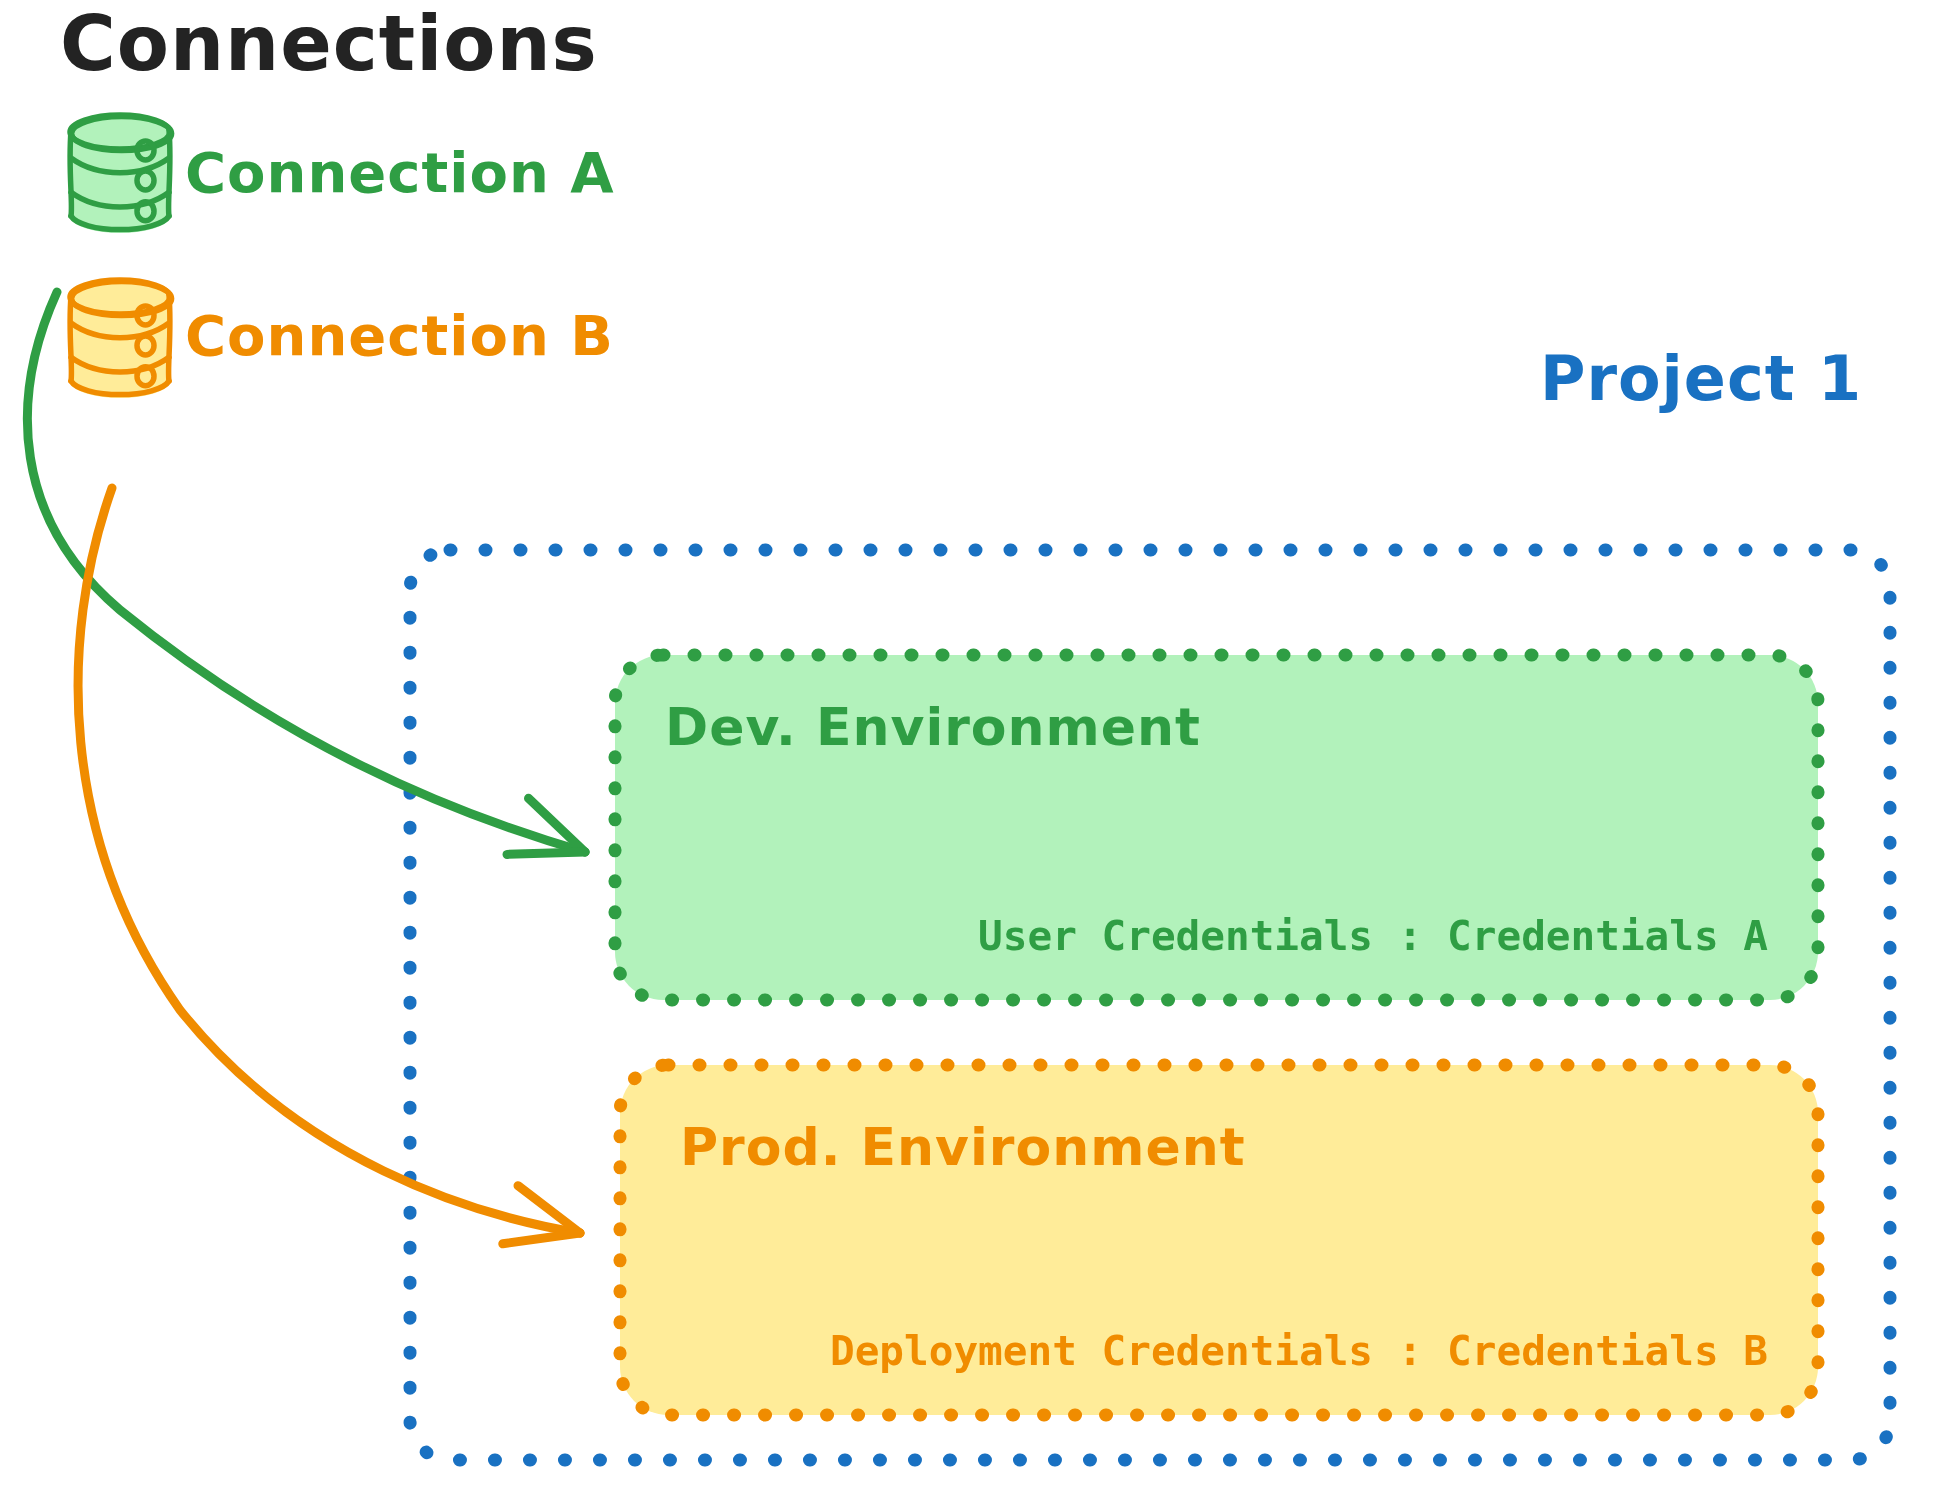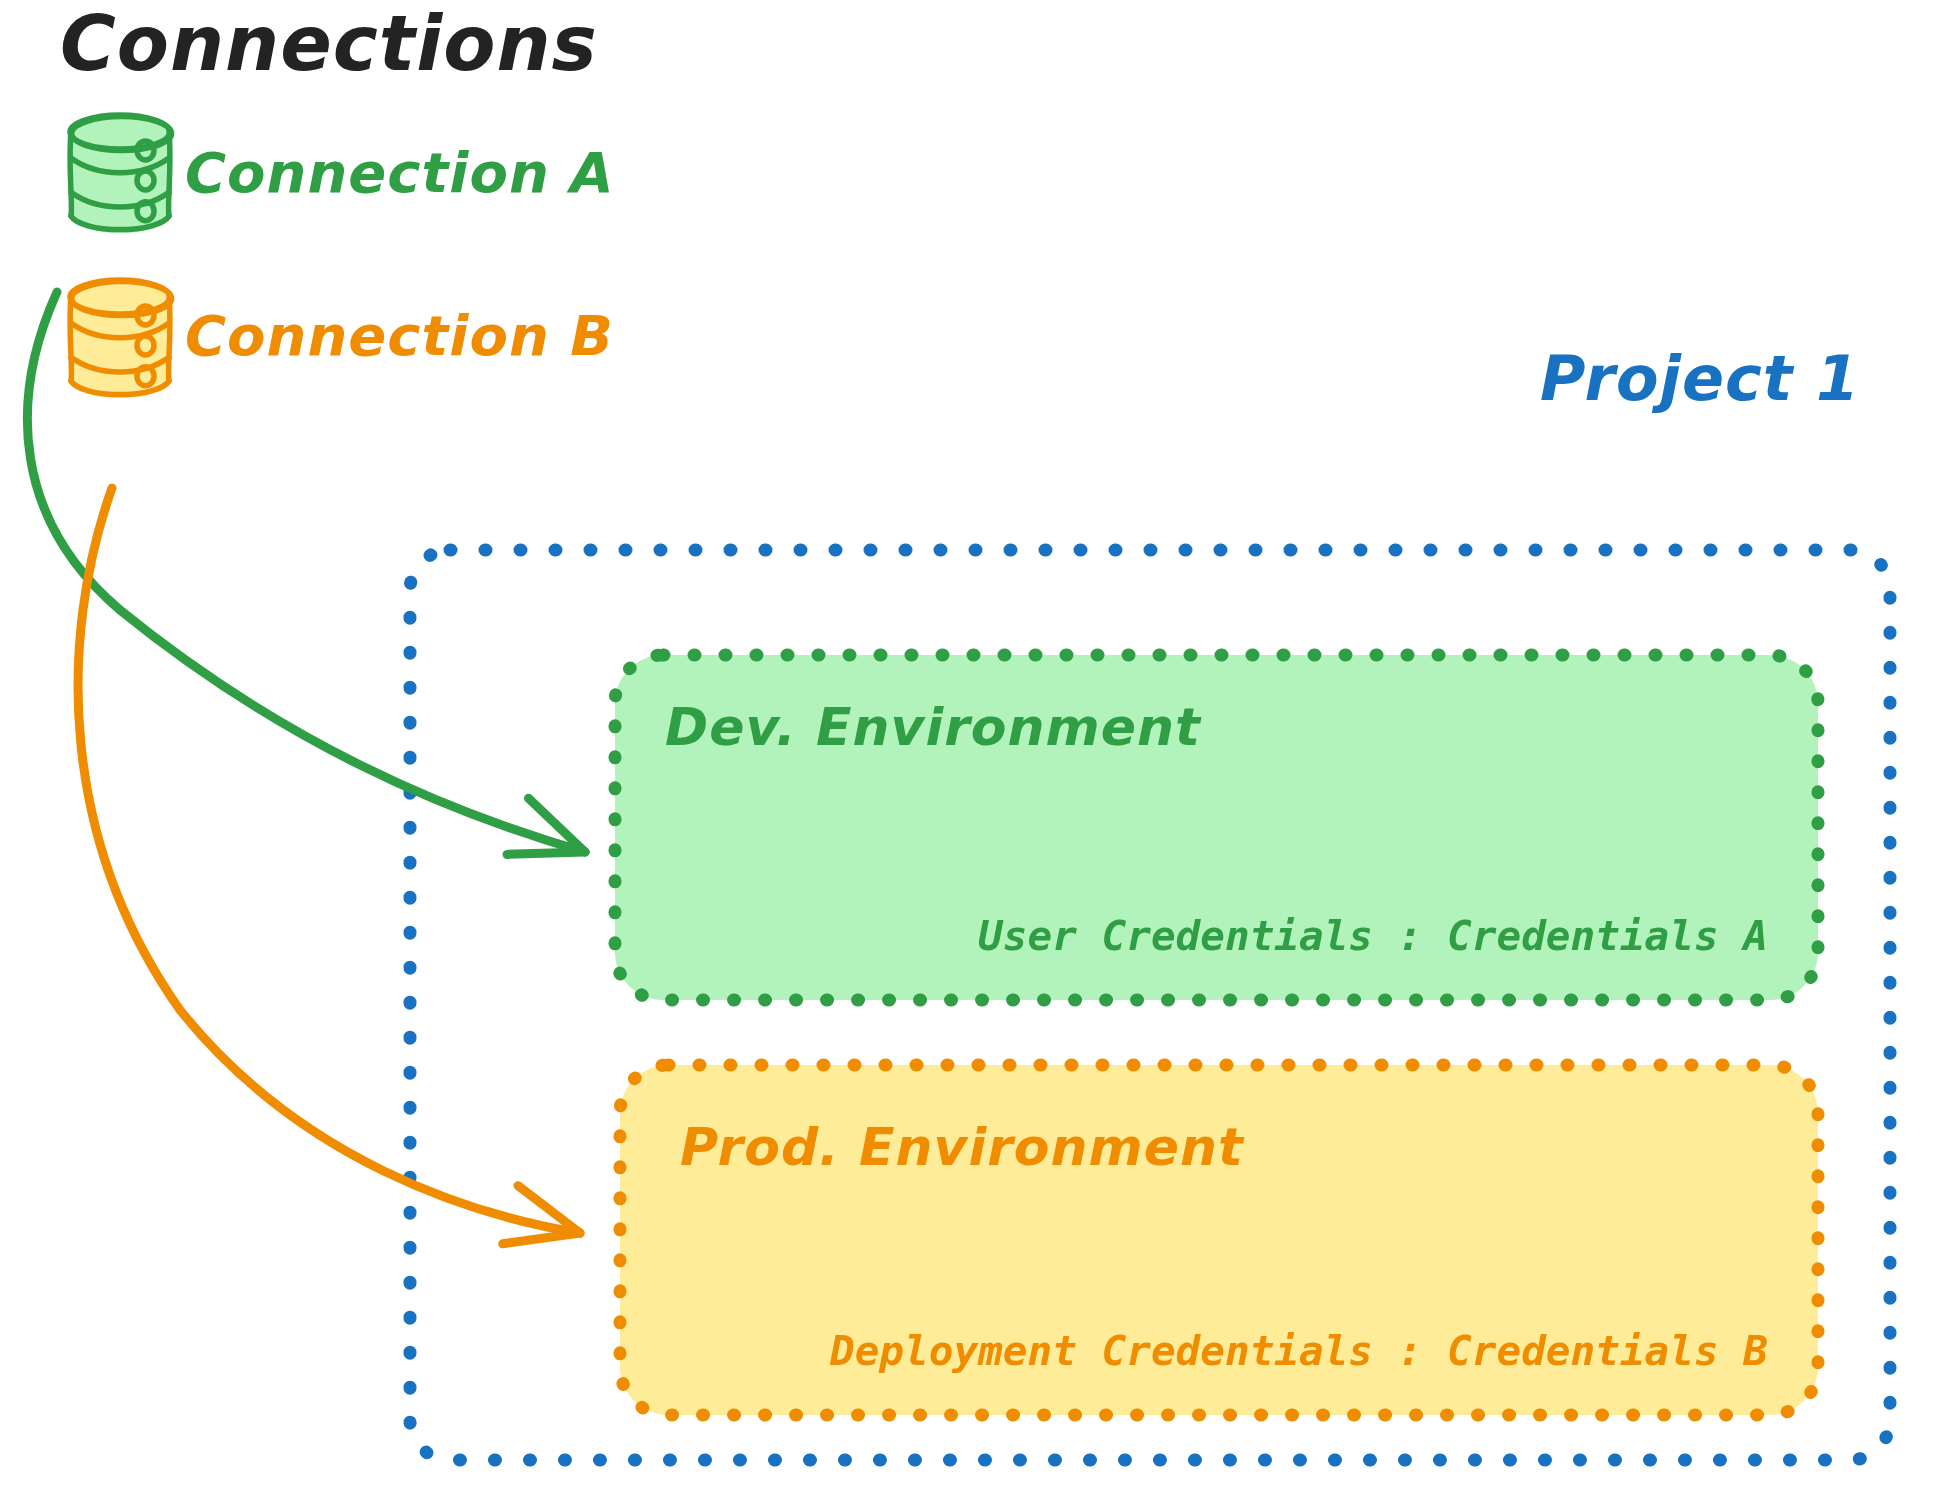--- a/index.html
+++ b/index.html
@@ -1,18 +1,18 @@
 <!DOCTYPE html>
 <html><head>
 <meta charset="utf-8">
 <style>
   html,body{margin:0;padding:0;background:#ffffff;}
   body{width:1948px;height:1506px;position:relative;overflow:hidden;
        font-family:"DejaVu Sans",sans-serif;}
-  #stage{position:absolute;left:0;top:0;width:1948px;height:1242px;font-style:italic;}
+  #stage{position:absolute;left:0;top:0;width:1948px;height:1242px;}
   svg.layer{position:absolute;left:0;top:0;width:1948px;height:1506px;overflow:visible;}
   .hand{font-family:"DejaVu Sans",sans-serif;font-weight:700;letter-spacing:1px;}
   .mono{font-family:"DejaVu Sans Mono",monospace;font-weight:700;}
   text{white-space:pre;}
 </style>
 </head>
 <body>
 
 <div id="stage">
 

